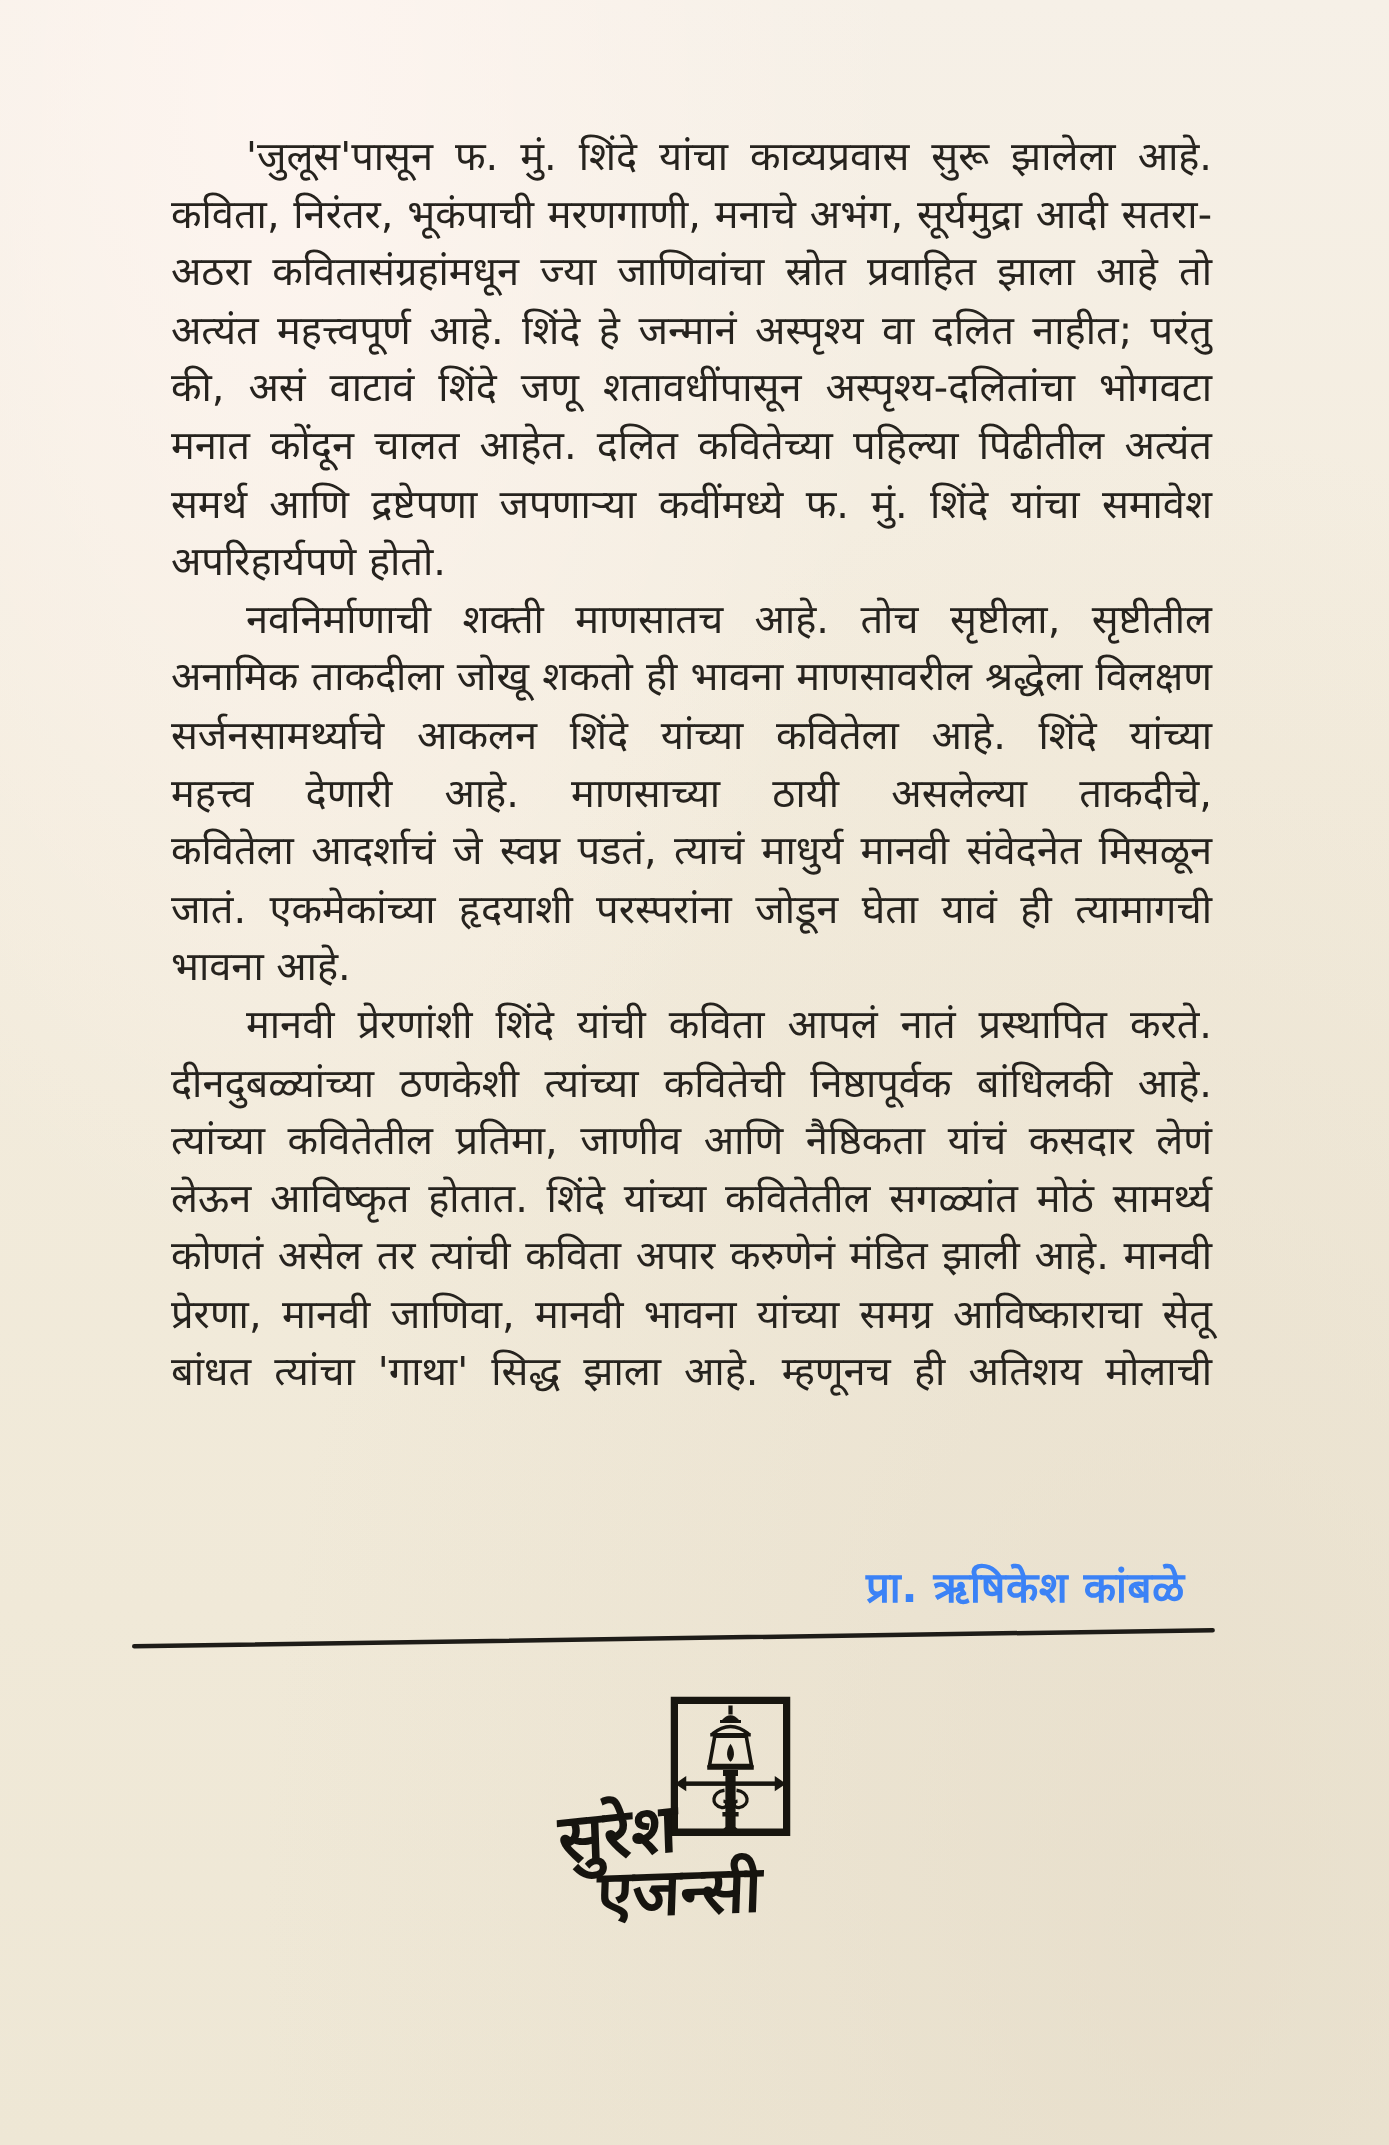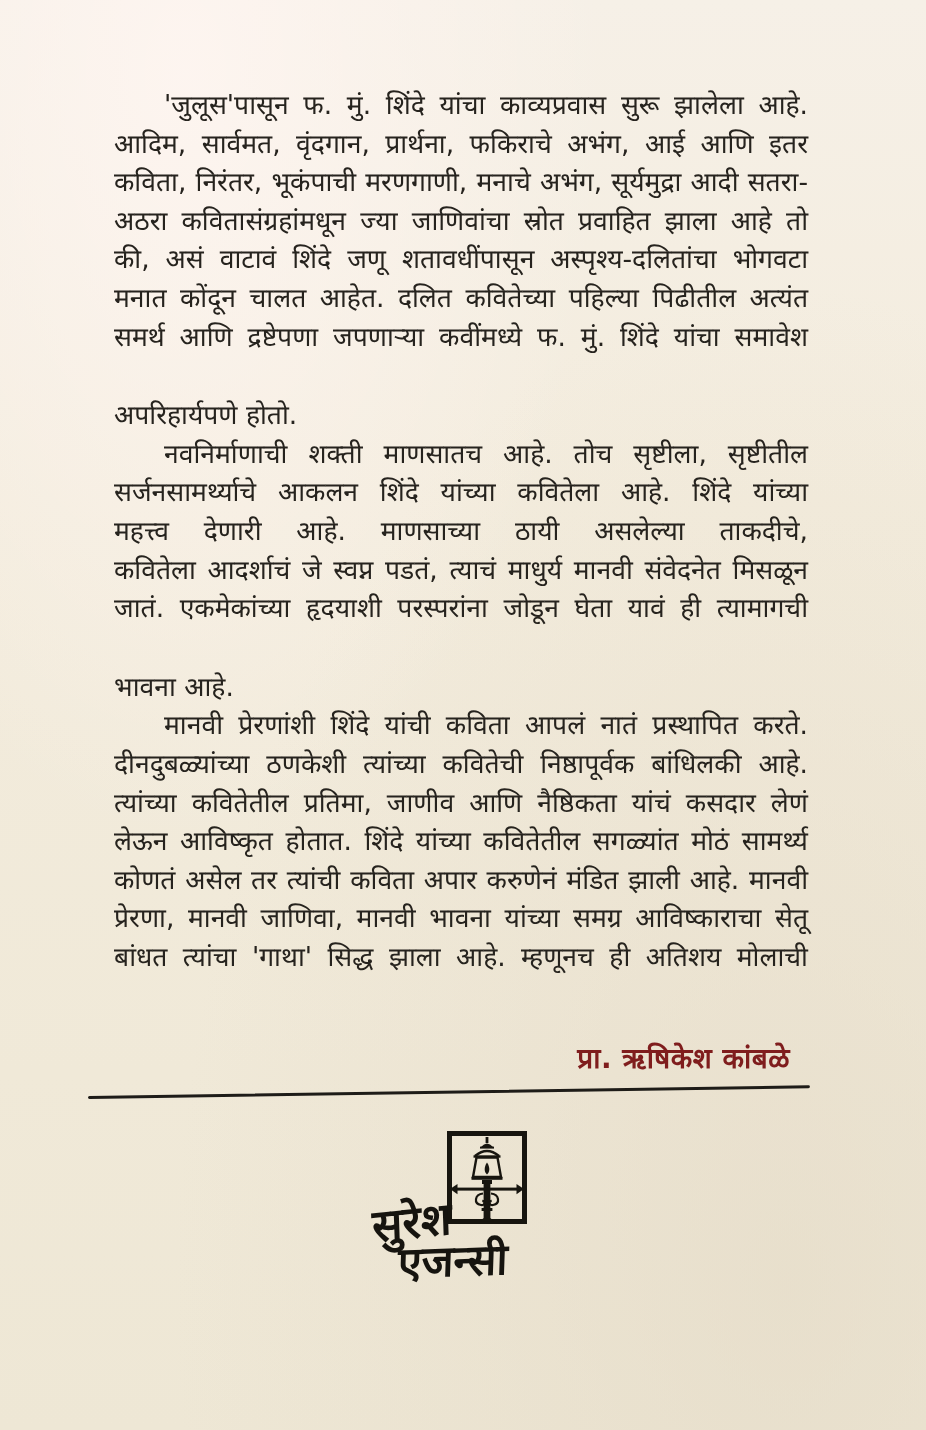--- a/index.html
+++ b/index.html
@@ -20,24 +20,24 @@
     font-size:26.5px;
     height:38.6px;
     line-height:38.6px;
     color:#26231e;
     white-space:nowrap;
     text-align:justify;
     text-align-last:justify;
     -moz-text-align-last:justify;
   }
   .line.indent { padding-left:50px; }
-  .line.flush { text-align:left; text-align-last:left;margin-top:40px; -moz-text-align-last:left; }
+  .line.flush { text-align:left; text-align-last:left; -moz-text-align-last:left; }
   .attribution {
     position:absolute; left:114px; top:1038px; width:676px;
-    text-align:right; font-size:28px; font-weight:bold; color:#7f1d1d;
+    text-align:right; font-size:28px; font-weight:bold; color:#3b82f6;
     letter-spacing:.5px;
   }
   .rule {
     position:absolute; left:88px; top:1096px; width:722px; height:3px;
     background:#1e1c18; transform:rotate(-0.85deg); transform-origin:left center;
     border-radius:2px;
   }
   .logo { position:absolute; left:360px; top:1120px; width:240px; height:190px; }
   .logo-frame { position:absolute; left:87px; top:11px; width:80px; height:93px; }
   .logo-frame svg { display:block; }
@@ -47,30 +47,31 @@
   .logo-word.w2 { left:38px; top:110px; font-size:43px; transform:rotate(-2deg) skewX(-4deg); }
 </style>
 </head>
 <body>
 
 <div class="page">
 
   <div class="text-block">
       <div class="para">
         <div class="line indent">'जुलूस'पासून फ. मुं. शिंदे यांचा काव्यप्रवास सुरू झालेला आहे.</div>
-        <div class="line">आदिम, सार्वमत, वृंदगान, प्रार्थना, फकिराचे अभंग, आई आणि इतर</div>
         <div class="line">कविता, निरंतर, भूकंपाची मरणगाणी, मनाचे अभंग, सूर्यमुद्रा आदी सतरा-</div>
         <div class="line">अठरा कवितासंग्रहांमधून ज्या जाणिवांचा स्रोत प्रवाहित झाला आहे तो</div>
+        <div class="line">अत्यंत महत्त्वपूर्ण आहे. शिंदे हे जन्मानं अस्पृश्य वा दलित नाहीत; परंतु</div>
         <div class="line">की, असं वाटावं शिंदे जणू शतावधींपासून अस्पृश्य-दलितांचा भोगवटा</div>
         <div class="line">मनात कोंदून चालत आहेत. दलित कवितेच्या पहिल्या पिढीतील अत्यंत</div>
         <div class="line">समर्थ आणि द्रष्टेपणा जपणाऱ्या कवींमध्ये फ. मुं. शिंदे यांचा समावेश</div>
         <div class="line flush">अपरिहार्यपणे होतो.</div>
       </div>
       <div class="para">
         <div class="line indent">नवनिर्माणाची शक्ती माणसातच आहे. तोच सृष्टीला, सृष्टीतील</div>
+        <div class="line">अनामिक ताकदीला जोखू शकतो ही भावना माणसावरील श्रद्धेला विलक्षण</div>
         <div class="line">सर्जनसामर्थ्याचे आकलन शिंदे यांच्या कवितेला आहे. शिंदे यांच्या</div>
         <div class="line">महत्त्व देणारी आहे. माणसाच्या ठायी असलेल्या ताकदीचे,</div>
         <div class="line">कवितेला आदर्शाचं जे स्वप्न पडतं, त्याचं माधुर्य मानवी संवेदनेत मिसळून</div>
         <div class="line">जातं. एकमेकांच्या हृदयाशी परस्परांना जोडून घेता यावं ही त्यामागची</div>
         <div class="line flush">भावना आहे.</div>
       </div>
       <div class="para">
         <div class="line indent">मानवी प्रेरणांशी शिंदे यांची कविता आपलं नातं प्रस्थापित करते.</div>
         <div class="line">दीनदुबळ्यांच्या ठणकेशी त्यांच्या कवितेची निष्ठापूर्वक बांधिलकी आहे.</div>
         <div class="line">त्यांच्या कवितेतील प्रतिमा, जाणीव आणि नैष्ठिकता यांचं कसदार लेणं</div>

